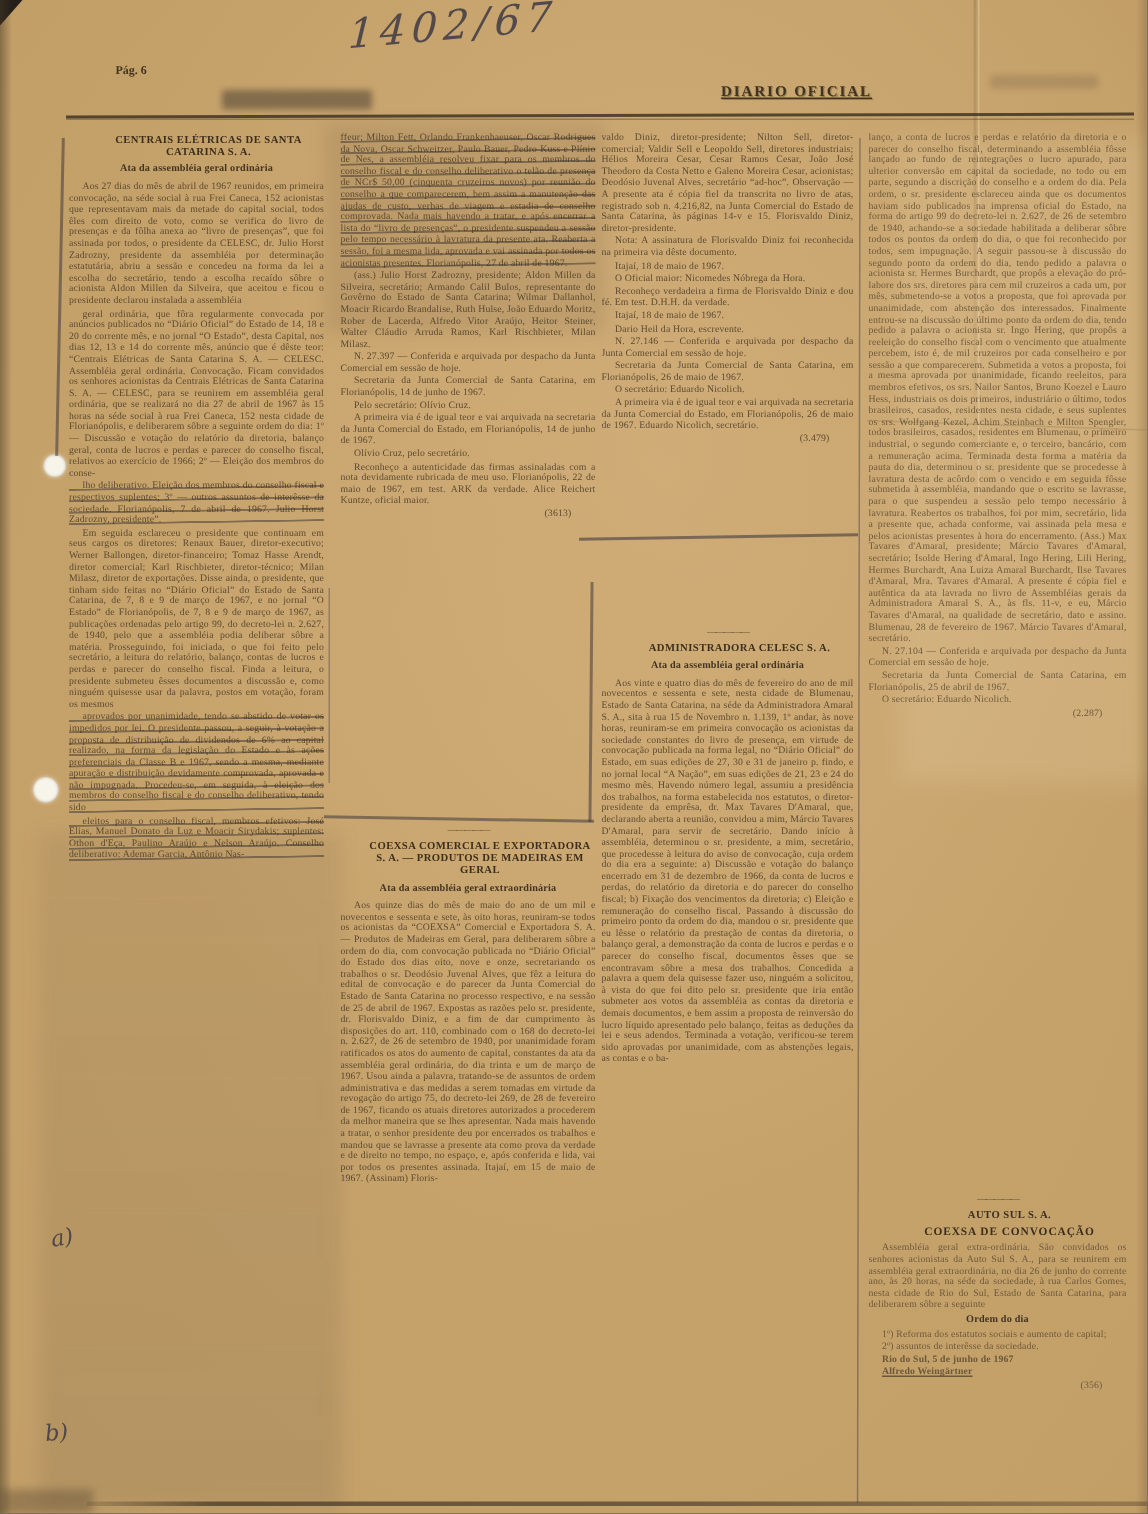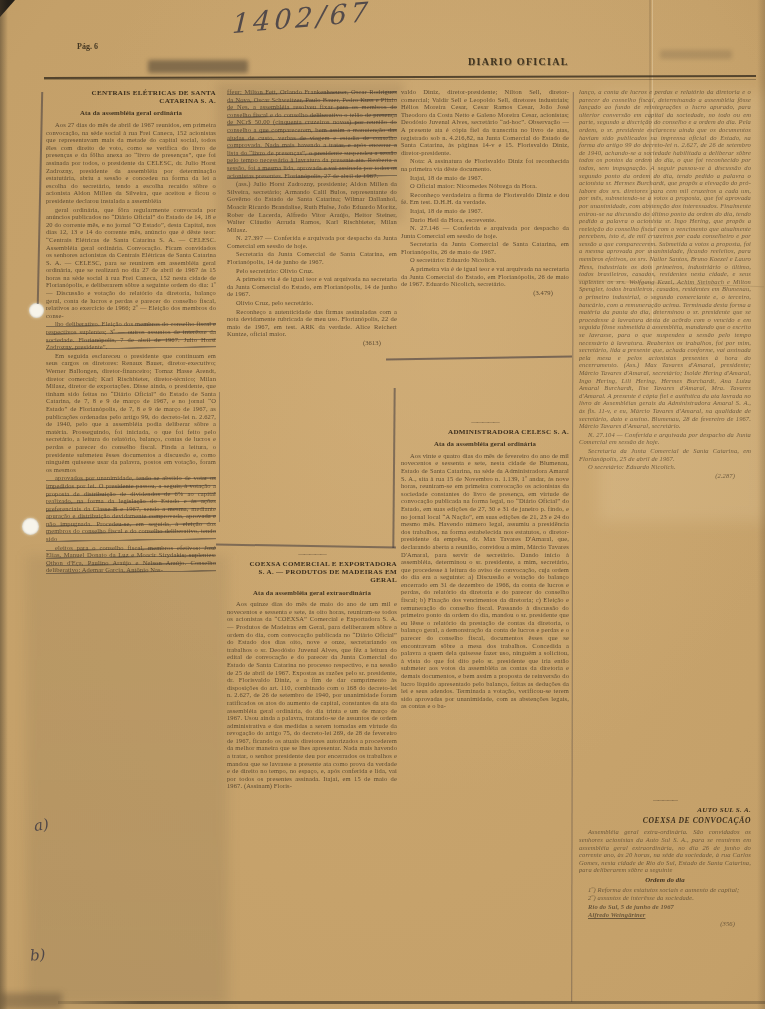--- a/index.html
+++ b/index.html
@@ -6,24 +6,24 @@
   .page{
     position:relative;width:765px;height:1009px;overflow:hidden;
     font-family:"Liberation Serif","DejaVu Serif",serif;
     background:
       radial-gradient(ellipse 560px 700px at 58% 30%, rgba(214,180,128,.55), rgba(214,180,128,0) 70%),
       radial-gradient(ellipse 900px 1200px at 50% 50%, #c9a56e 0%, #c4a069 55%, #b9945d 85%, #ae8a55 100%);
   }
   .stain,.penline,.rule{position:absolute;pointer-events:none;}
   .col{position:absolute;overflow:hidden;text-align:justify;color:rgba(74,59,40,.88);
        font-size:6.5px;line-height:7.6px;letter-spacing:.12px;filter:blur(.22px);}
-  .col4a,.col4b{color:rgba(82,66,45,.78);font-style:italic;}
+  .col4a,.col4b{color:rgba(82,66,45,.78);}
   .p{text-indent:9px;margin:0 0 1px 0;}
   .noind{text-indent:0;}
-  .h1{font-weight:bold;text-align:right;font-size:7.1px;line-height:8.2px;letter-spacing:.3px;
+  .h1{font-weight:bold;text-align:center;font-size:7.1px;line-height:8.2px;letter-spacing:.3px;
       color:rgba(52,40,25,.95);margin:1px 0 3px 16px;text-indent:0;}
   .h2{font-weight:bold;font-size:6.8px;margin:4px 0 4px 0;text-indent:0;text-align:center;color:rgba(55,43,27,.92);}
   .note{text-indent:9px;margin:1px 0;}
   .num{text-align:right;padding-right:16px;text-indent:0;margin:0 0 2px 0;}
   .sep{text-align:center;letter-spacing:-1px;color:rgba(62,50,33,.75);margin:2px 0 3px 0;text-indent:0;line-height:6px;}
   .struck{position:relative;}
   .struck::after{content:"";position:absolute;left:-4px;right:-3px;top:1px;bottom:0;
       background:repeating-linear-gradient(179.1deg,
         rgba(56,50,46,0) 0px, rgba(56,50,46,0) 4.9px,
         rgba(56,50,46,.5) 5.2px, rgba(56,50,46,.5) 6.1px,
@@ -59,21 +59,21 @@
   <div class="hole" style="left:29px;top:303px;width:15px;height:15px;"></div>
   <div class="hole" style="left:22px;top:518px;width:17px;height:17px;"></div>
 
   <div class="handwrite hw-num" style="left:232px;top:2px;">1402/67</div>
   <div class="handwrite hw-mark" style="left:34px;top:816px;">a)</div>
   <div class="handwrite hw-mark" style="left:30px;top:946px;transform:rotate(-5deg);">b)</div>
 
   <div class="masthead" style="left:46px;top:42px;font-size:8px;margin-left:31px;">Pág. 6</div>
   <div class="smudge" style="left:148px;top:60px;width:100px;height:13px;"></div>
   <div class="smudge" style="left:660px;top:50px;width:72px;height:9px;opacity:.35;"></div>
-  <div class="masthead" style="left:468px;top:56px;width:126px;text-align:left;font-size:10px;letter-spacing:1.3px;text-shadow:.8px .7px 0 rgba(52,42,26,.35);">DIARIO OFICIAL</div>
+  <div class="masthead" style="left:468px;top:56px;width:126px;text-align:center;font-size:10px;letter-spacing:1.3px;text-shadow:.8px .7px 0 rgba(52,42,26,.35);text-decoration:underline;">DIARIO OFICIAL</div>
   <div class="rule" style="left:44px;top:76px;width:712px;height:2px;background:rgba(55,45,30,.8);transform:rotate(-.15deg);"></div>
   <div class="rule" style="left:44px;top:79px;width:712px;height:1px;background:rgba(55,45,30,.35);"></div>
 
   <div class="penline" style="left:39px;top:92px;width:1.5px;height:212px;background:rgba(52,48,58,.5);transform:rotate(1.2deg);"></div>
   <div class="penline" style="left:572px;top:92px;width:1px;height:910px;background:rgba(52,48,58,.4);transform:rotate(.1deg);"></div>
   <div class="penline" style="left:386px;top:357px;width:186px;height:1.5px;background:rgba(52,48,58,.55);transform:rotate(-.9deg);"></div>
   <div class="penline" style="left:393px;top:388px;width:1.5px;height:160px;background:rgba(52,48,58,.5);transform:rotate(.5deg);"></div>
   <div class="penline" style="left:216px;top:545px;width:180px;height:1.5px;background:rgba(52,48,58,.5);transform:rotate(1deg);"></div>
   <div class="penline" style="left:219px;top:392px;width:1px;height:130px;background:rgba(52,48,58,.35);"></div>
 

